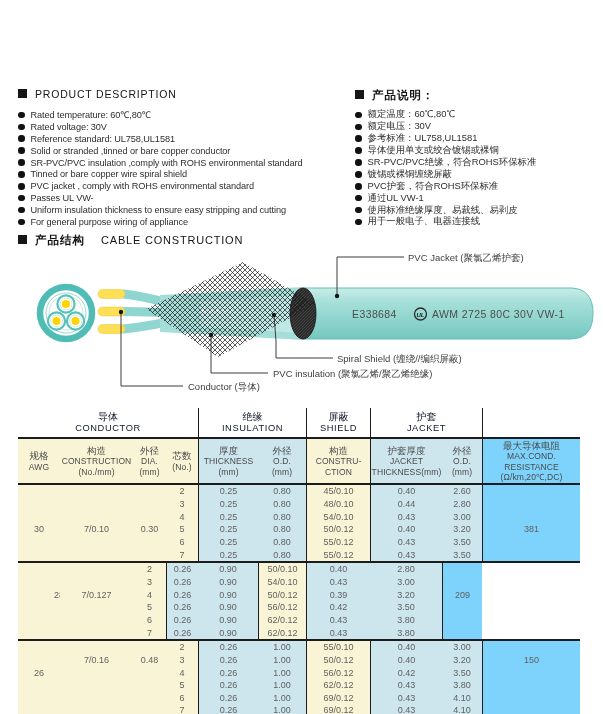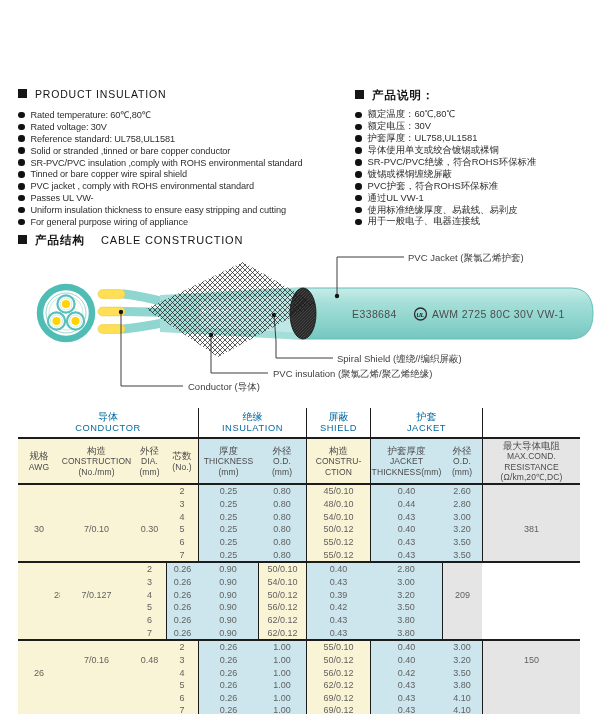--- a/index.html
+++ b/index.html
@@ -30,38 +30,38 @@
 
   
   #spec-table { position:absolute; left:18px; top:408px; width:562px; }
   .trow { display:grid; grid-template-columns:42px 73px 33px 32px 60px 48px 64px 72px 40px 98px; }
   .grouprow { grid-template-columns:180px 108px 64px 112px 98px; height:31px; border-bottom:2px solid #1c1c1c; }
   .hdrrow { height:46px; border-bottom:2px solid #1c1c1c; }
   .block { border-bottom:2px solid #1c1c1c; }
   .dl { border-left:1.5px solid #1c1c1c; }
   .bg-y { background:#faf4d6; }
   .bg-b { background:#cde6ee; }
-  .bg-w { background:#e5e5e5; }
-  .gcell { display:flex; flex-direction:column; align-items:center; justify-content:center; color:#0369a1; }
+  .bg-w { background:#7dd3fc; }
+  .gcell { display:flex; flex-direction:column; align-items:center; justify-content:center; color:#0f172a; }
   .g-cn { font-size:10px; line-height:1.2; }
   .g-en { font-size:9.3px; letter-spacing:0.6px; line-height:1.2; }
   .hcell { display:flex; flex-direction:column; align-items:center; justify-content:center;
            color:#4a4a4a; line-height:1.22; text-align:center; }
   .h-cn { font-size:9.5px; }
   .h-en { font-size:8.5px; letter-spacing:0.1px; }
   .lcell { }
   .mcell { }
   .ln { height:12.66px; display:flex; align-items:center; justify-content:center;
         font-size:9px; color:#616161; white-space:nowrap; }
 </style>
 </head>
 <body>
 
 <div class="h1" id="h-desc-en">
-  <span class="sq"></span><span>PRODUCT INSULATION</span>
+  <span class="sq"></span><span>PRODUCT DESCRIPTION</span>
 </div>
 <div class="h1" id="h-desc-cn">
   <span class="sq"></span><span class="cnb">产品说明：</span>
 </div>
 
 <div class="blist" id="list-en">
     <div class="bitem">
       <span class="dot"></span>
       <span class="btext">Rated temperature: 60℃,80℃</span>
     </div>
@@ -106,21 +106,21 @@
     <div class="bitem">
       <span class="dot"></span>
       <span class="btext">额定温度：60℃,80℃</span>
     </div>
     <div class="bitem">
       <span class="dot"></span>
       <span class="btext">额定电压：30V</span>
     </div>
     <div class="bitem">
       <span class="dot"></span>
-      <span class="btext">护套厚度：UL758,UL1581</span>
+      <span class="btext">参考标准：UL758,UL1581</span>
     </div>
     <div class="bitem">
       <span class="dot"></span>
       <span class="btext">导体使用单支或绞合镀锡或裸铜</span>
     </div>
     <div class="bitem">
       <span class="dot"></span>
       <span class="btext">SR-PVC/PVC绝缘，符合ROHS环保标准</span>
     </div>
     <div class="bitem">

